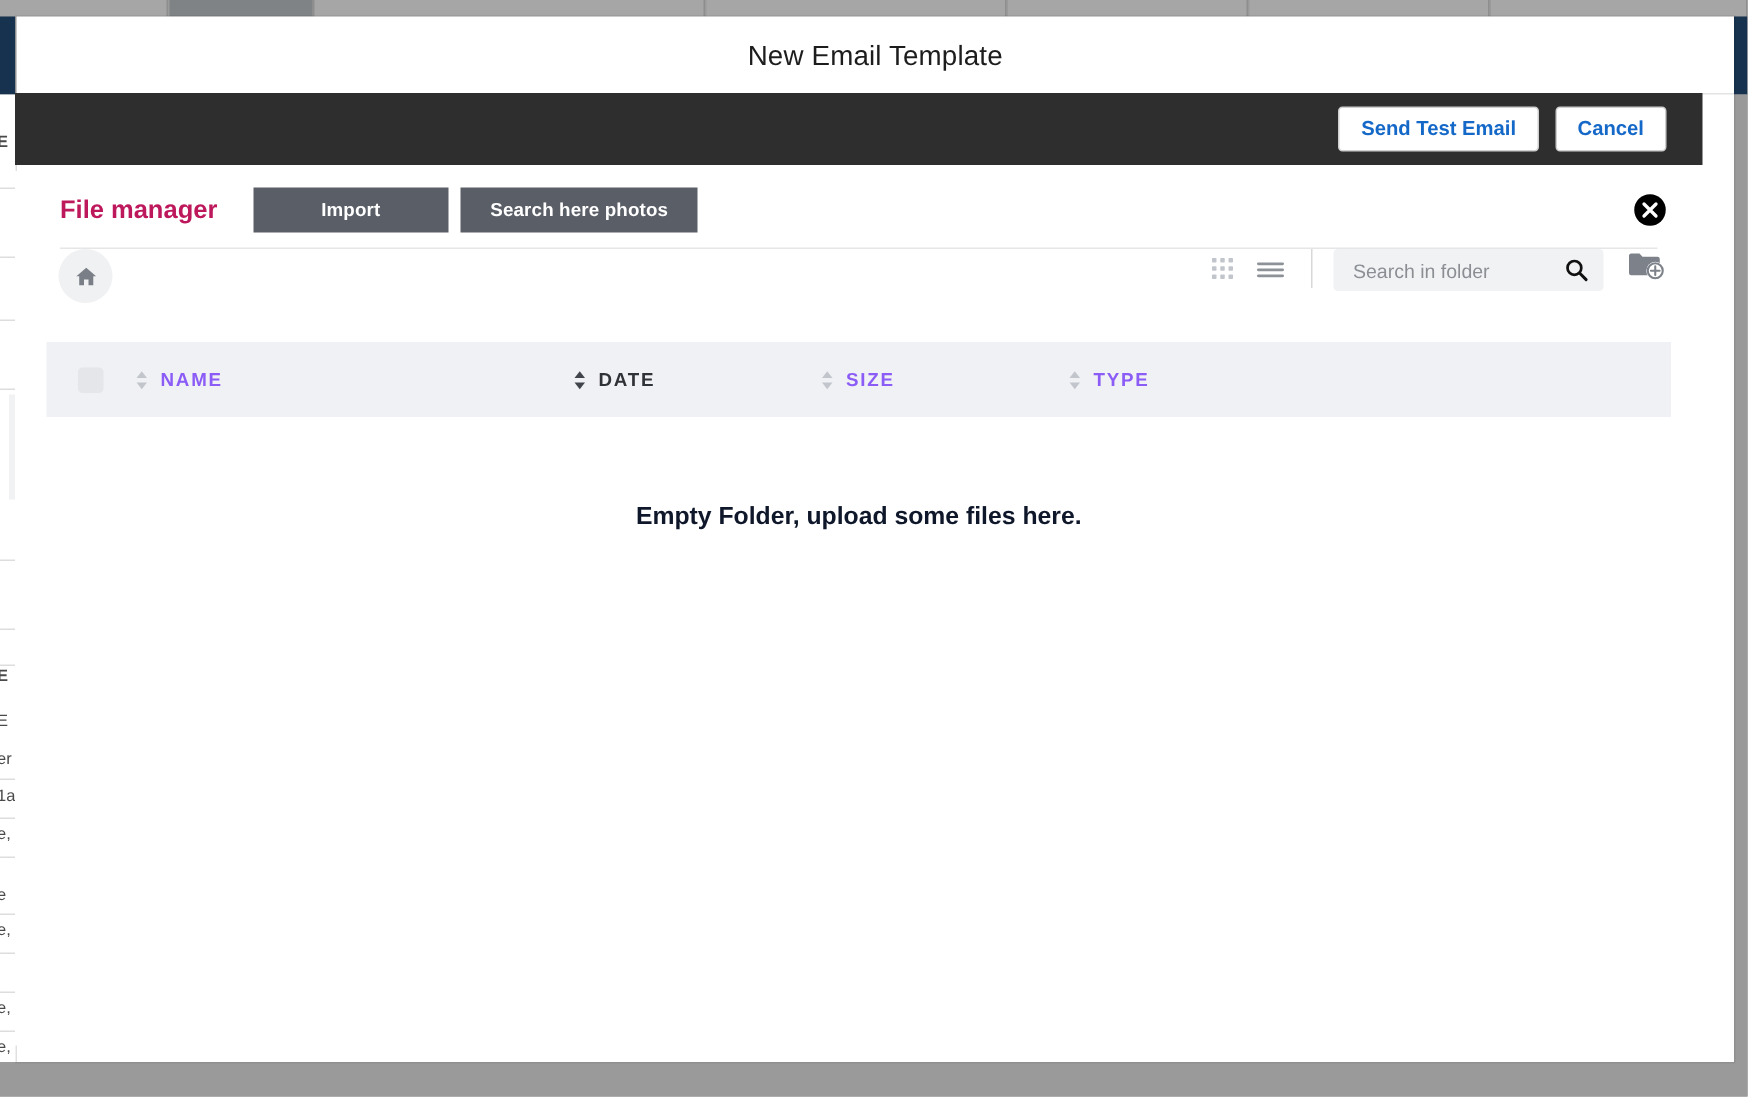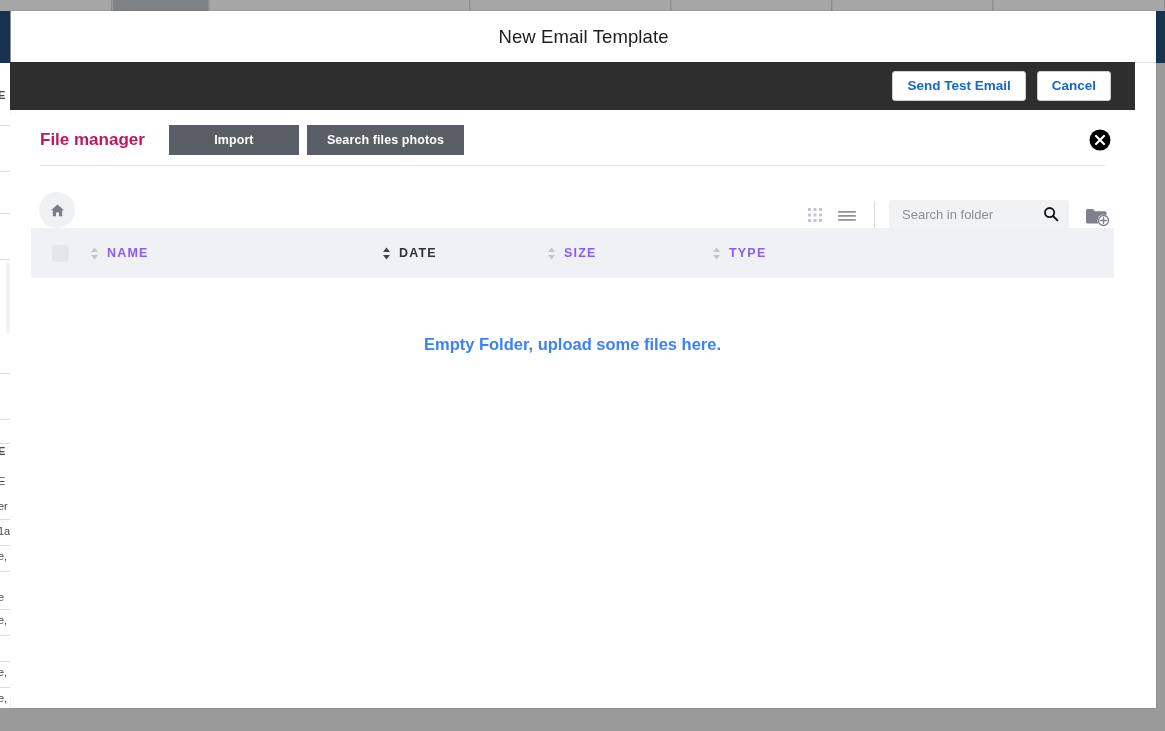--- a/index.html
+++ b/index.html
@@ -154,21 +154,21 @@
   .fm-divider {
     margin: 0 30px;
     height: 1px;
     background: #e6e6e6;
   }
 
   
   .fm-toolbar {
     height: 62px;
     padding: 0 24px 0 29px;
-    display: flex; align-items: flex-end;
+    display: flex; align-items: flex-start;
   }
   .home-btn {
     width: 36px; height: 36px;
     border-radius: 50%;
     background: #f0f1f3;
     display: flex; align-items: center; justify-content: center;
     cursor: pointer;
   }
   .spacer { flex: 1 1 auto; }
 
@@ -237,21 +237,21 @@
 
   .fm-body {
     margin: 0 21px;
     height: 380px;
     padding-top: 57px;
     text-align: center;
   }
   .empty-msg {
     font-size: 16.5px;
     font-weight: bold;
-    color: #3b82f6;
+    color: #0f172a;
   }
 </style>
 </head>
 <body>
 
 <div id="app">
 
   <div class="bg-tabstrip">
     <div class="bg-tab" style="left:0;width:112px;"></div>
     <div class="bg-tab active" style="left:113px;width:96px;"></div>
@@ -305,21 +305,21 @@
   <div class="action-bar">
     <button class="btn-light">Send Test Email</button>
     <button class="btn-light">Cancel</button>
   </div>
 
   <div class="fm">
 
     <div class="fm-head">
       <div class="fm-title">File manager</div>
       <button class="fm-btn import">Import</button>
-      <button class="fm-btn freephotos">Search files photos</button>
+      <button class="fm-btn freephotos">Search here photos</button>
 
       <div class="fm-close">
         <svg width="22" height="22" viewBox="0 0 22 22">
           <circle cx="11" cy="11" r="10.5" fill="#000000"></circle>
           <path d="M7 7 L15 15 M15 7 L7 15" stroke="#ffffff" stroke-width="2.2" stroke-linecap="round"></path>
         </svg>
       </div>
     </div>
 
     <div class="fm-divider"></div>

